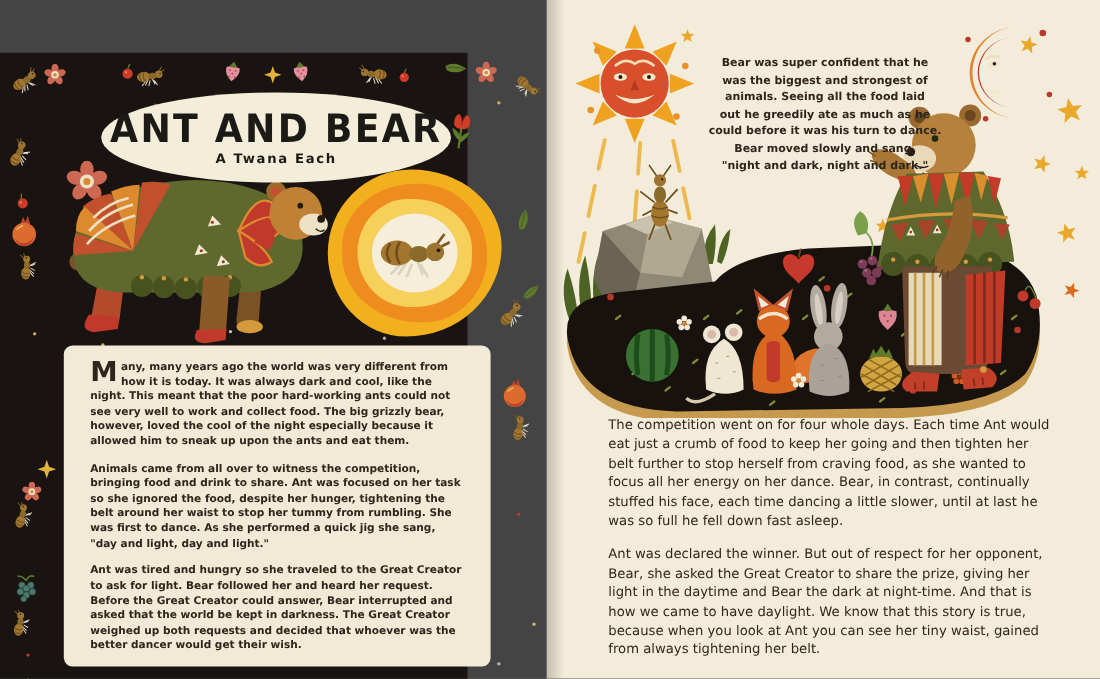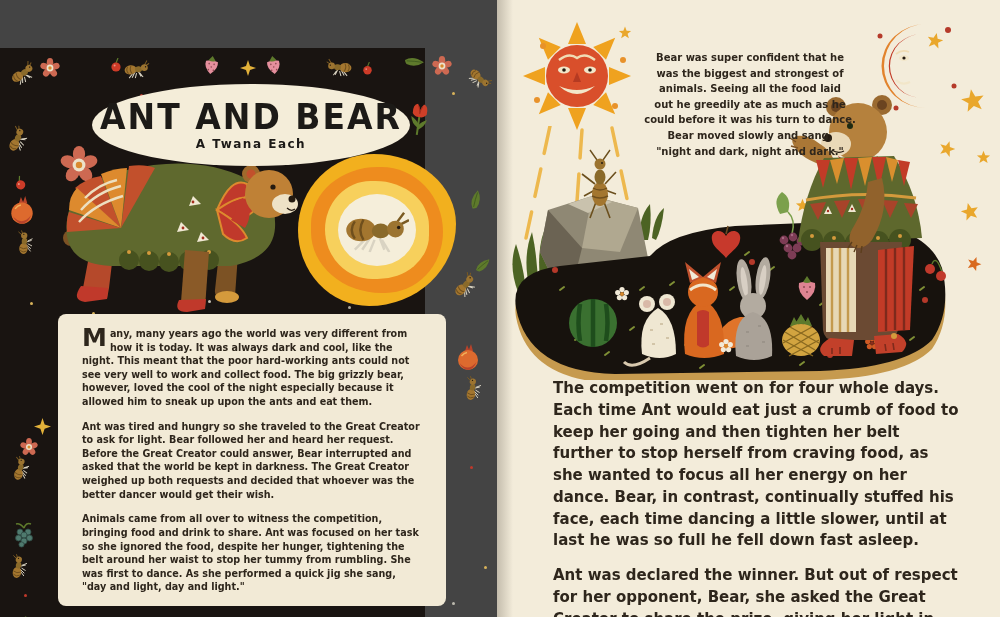--- a/index.html
+++ b/index.html
@@ -29,21 +29,21 @@
     box-shadow:166px 100px 0 #d8b25a,252px 104px 0 #d8b25a,208px 252px 0 rgba(240,235,220,.8),
     92px 264px 0 #d8b25a,310px 88px 0 #c0392b,452px 44px 0 #d8b25a,348px 258px 0 rgba(240,235,220,.7),
     30px 254px 0 #d8b25a,470px 418px 0 #c0392b,484px 518px 0 #d8b25a,24px 546px 0 #c0392b,
     452px 554px 0 rgba(240,235,220,.7),140px 46px 0 #c0392b,388px 110px 0 #d8b25a,296px 38px 0 #e3b23a;}
   .dec{position:absolute;color:#e3b23a;transform:rotate(var(--r,0deg));transform-origin:center;}
   .dec.flip{transform:rotate(var(--r,0deg)) scaleX(-1);}
   
   .intro{position:absolute;left:126px;top:50px;width:254px;text-align:center;white-space:pre-line;
     font-weight:bold;font-size:10px;line-height:1.56;color:#2e261c;z-index:5;}
   .right-paras{position:absolute;left:56px;top:378px;width:406px;z-index:5;}
-  .right-paras p{font-weight:bold;font-size:15px;line-height:1.45;color:#2e261c;margin:0 0 13px;}
+  .right-paras p{font-weight:normal;font-size:12px;line-height:1.45;color:#2e261c;margin:0 0 13px;}
   .page-number{position:absolute;left:30px;top:584px;width:406px;text-align:center;
     font-weight:bold;font-size:14px;color:#2e261c;z-index:5;}
 </style>
 </head>
 <body>
 
 <svg width="0" height="0" style="position:absolute">
   <defs>
     <symbol id="sym-ant" viewBox="0 0 26 18">
       <path d="M9,12 L4,17 M12,13 L10,18 M15,13 L18,18 M11,11 L7,17 M14,12 L16,17" stroke="#d9d3c2" stroke-width="1" fill="none"></path>
@@ -186,22 +186,22 @@
       <div class="g g3"></div>
       <div class="g g4">
         <svg style="width:64px;height:46px" viewBox="0 0 26 18">
             <use href="#sym-ant"></use>
           </svg>
       </div>
     </div>
 
     <div class="story-panel">
       <p class="first">Many, many years ago the world was very different from how it is today. It was always dark and cool, like the night. This meant that the poor hard-working ants could not see very well to work and collect food. The big grizzly bear, however, loved the cool of the night especially because it allowed him to sneak up upon the ants and eat them.</p>
+      <p>Animals came from all over to witness the competition, bringing food and drink to share. Ant was focused on her task so she ignored the food, despite her hunger, tightening the belt around her waist to stop her tummy from rumbling. She was first to dance. As she performed a quick jig she sang, "day and light, day and light."</p>
       <p>Ant was tired and hungry so she traveled to the Great Creator to ask for light. Bear followed her and heard her request. Before the Great Creator could answer, Bear interrupted and asked that the world be kept in darkness. The Great Creator weighed up both requests and decided that whoever was the better dancer would get their wish.</p>
-      <p>Animals came from all over to witness the competition, bringing food and drink to share. Ant was focused on her task so she ignored the food, despite her hunger, tightening the belt around her waist to stop her tummy from rumbling. She was first to dance. As she performed a quick jig she sang, "day and light, day and light."</p>
     </div>
 
     <svg class="dec" style="left:10px;top:16px;width:26px;height:18px;--r:-35deg">
         <use href="#sym-ant"></use>
       </svg>
     <svg class="dec" style="left:40px;top:10px;width:20px;height:20px">
         <use href="#sym-flower"></use>
       </svg>
     <svg class="dec" style="left:110px;top:10px;width:12px;height:14px">
         <use href="#sym-berry"></use>

